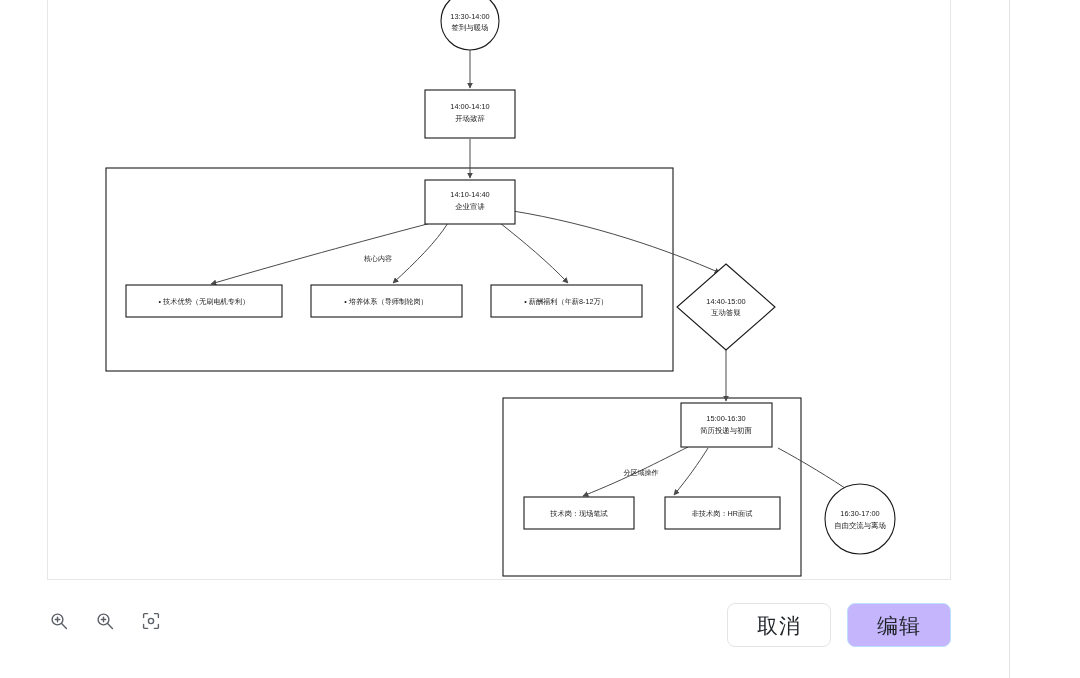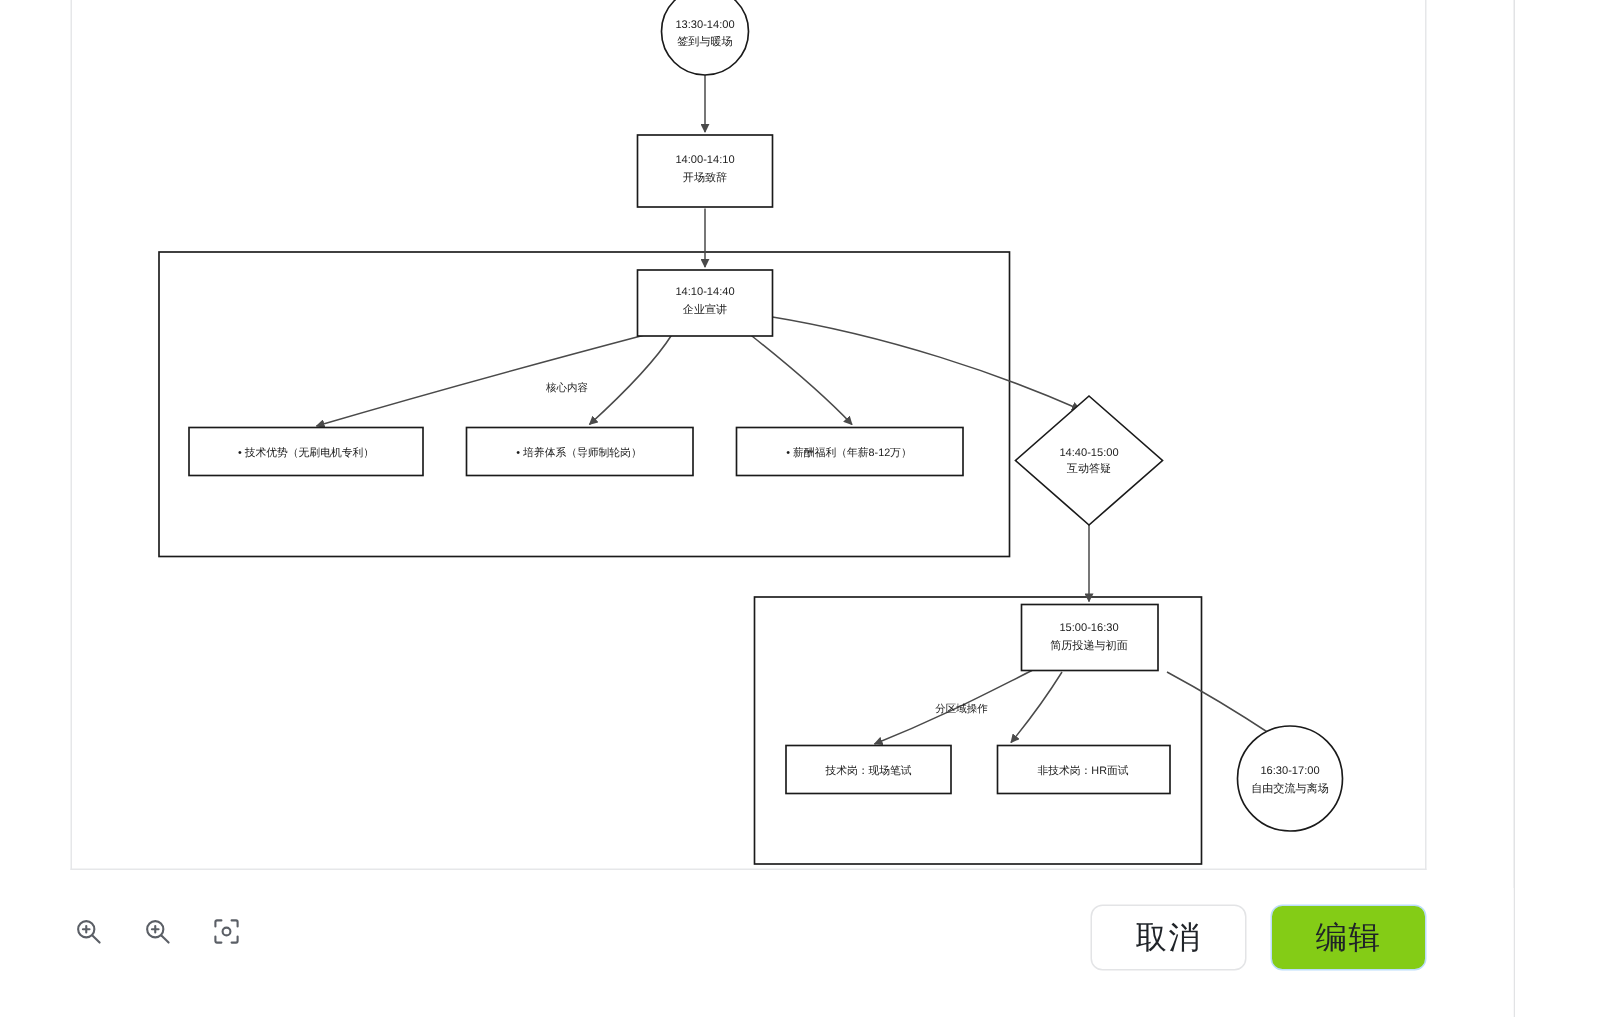--- a/index.html
+++ b/index.html
@@ -84,21 +84,21 @@
     text-align: center;
     cursor: pointer;
     border: 1px solid #e3e4e6;
     background: #ffffff;
     color: #1f2328;
     font-family: "Liberation Sans", "DejaVu Sans", sans-serif;
     letter-spacing: 1px;
     white-space: nowrap;
   }
   .btn.primary {
-    background: #84cc16;
+    background: #c4b5fd;
     border-color: #bcddfb;
     color: #1f2328;
   }
 
   
   .node-text {
     font-family: "Liberation Sans", "DejaVu Sans", sans-serif;
     font-size: 7.4px;
     fill: #1a1a1a;
     text-anchor: middle;

